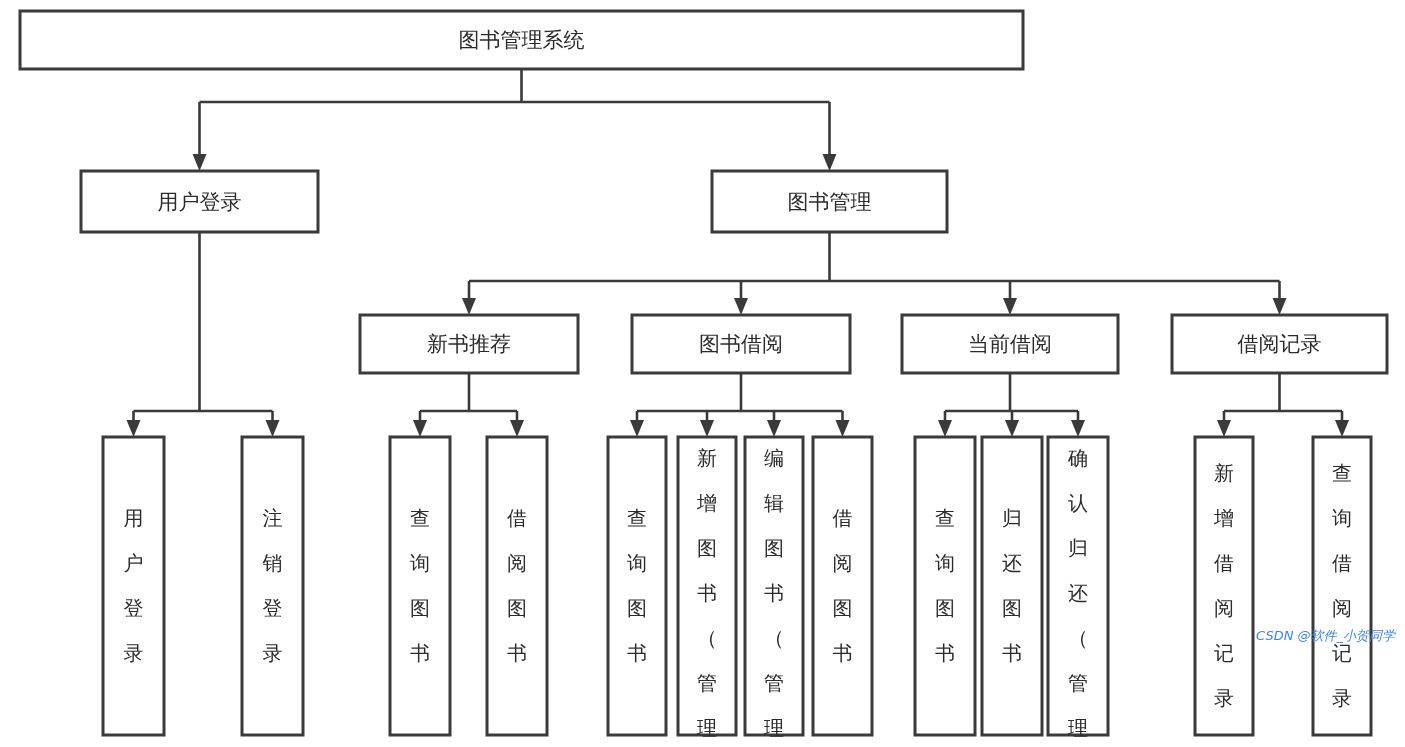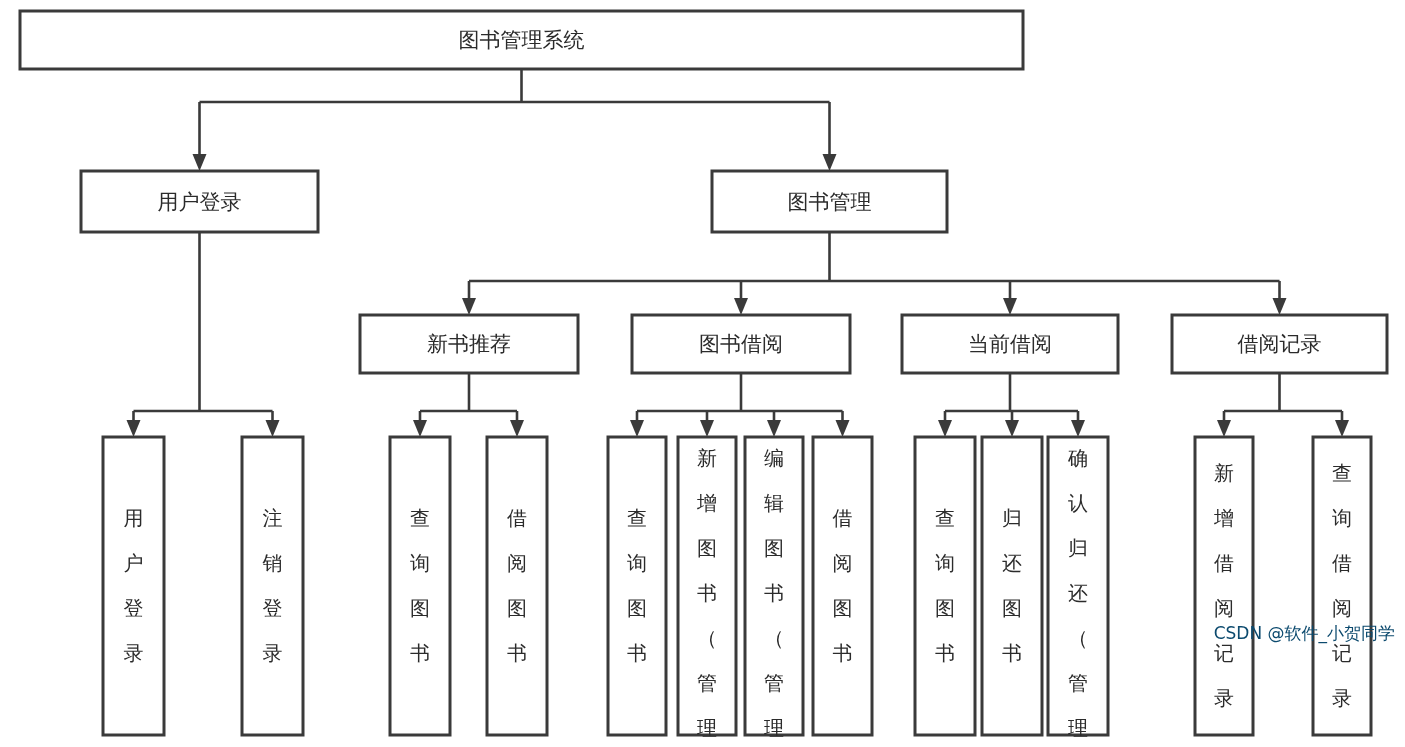--- a/index.html
+++ b/index.html
@@ -52,24 +52,25 @@
   }
   .node-label.vertical {
     font-size: 20px;
     letter-spacing: 0px;
   }
   .watermark {
     position: absolute;
     right: 10px;
     bottom: 6px;
     font-family: "DejaVu Sans", "Liberation Sans", sans-serif;
-    font-size: 17px;
-    color: #0c4a6e;
+    font-size: 13px;
+    color: #3b82f6;
     white-space: nowrap;
     user-select: none;
+    font-style: italic;
   }
 </style>
 </head>
 <body>
 
 <div id="diagram-root">
   <svg class="flow" viewBox="0 0 1405 747">
     <g id="connector-layer">
         <line x1="521.5" y1="69" x2="521.5" y2="102" class="conn"></line>
         <line x1="199.5" y1="102" x2="829.5" y2="102" class="conn"></line>

